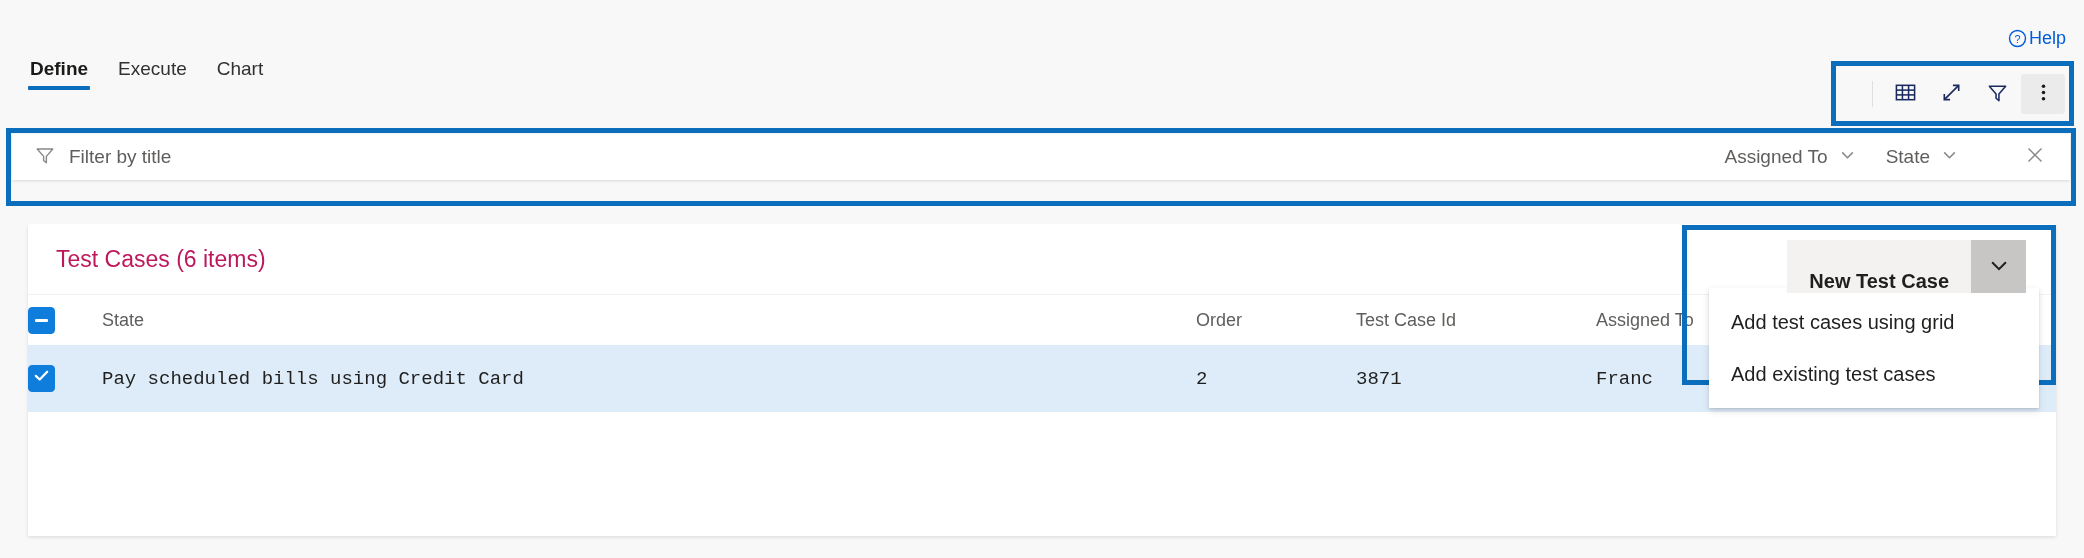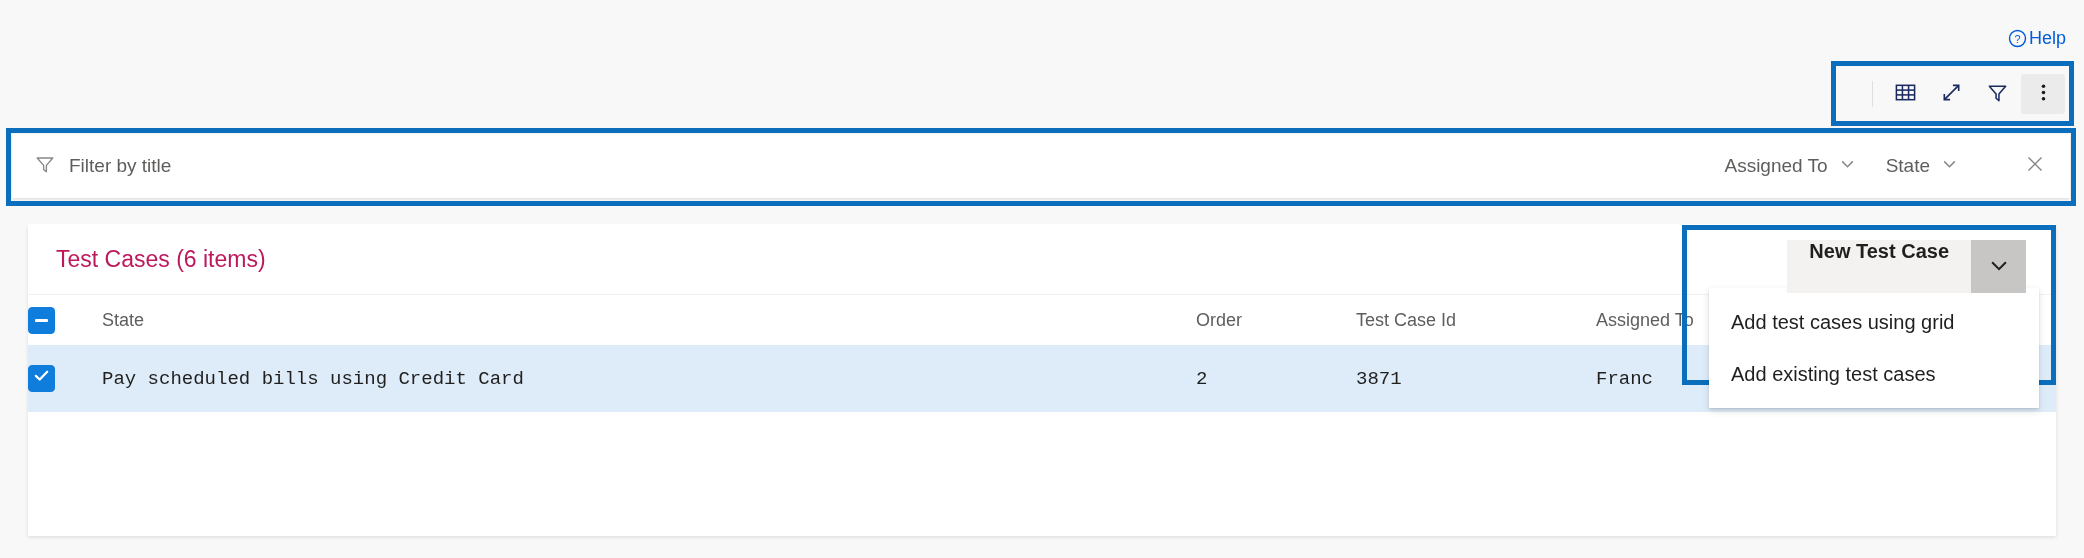--- a/index.html
+++ b/index.html
@@ -135,21 +135,21 @@
     right: 8px;
     height: 78px;
     border: 5px solid #0a6ebd;
     box-sizing: border-box;
   }
   .filter-bar {
     position: absolute;
     top: 134px;
     left: 12px;
     right: 14px;
-    height: 64px;
+    height: 46px;
     background: #ffffff;
     box-shadow: 0 1px 3px rgba(0,0,0,0.13);
     display: flex;
     padding: 0 20px 0 22px;
     box-sizing: border-box;
   }
   .filter-input-wrap {
     display: flex;
     align-items: center;
     gap: 13px;
@@ -287,21 +287,21 @@
     top: 240px;
     right: 58px;
     display: flex;
     height: 53px;
     z-index: 32;
     box-shadow: 0 0.3px 0.9px rgba(0,0,0,0.08);
   }
   .split-main {
     background: #f3f2f1;
     display: flex;
-    align-items: flex-start;
+    align-items: flex-end;
     padding: 0 22px;
     font-size: 20px;
     font-weight: bold;
     color: #201f1e;
     cursor: pointer;
     white-space: nowrap;
   }
   .split-caret {
     background: #c8c6c4;
     width: 55px;
@@ -339,20 +339,31 @@
   <a class="help-link">
     <span class="help-icon">
       <svg width="19" height="19" viewBox="0 0 20 20">
         <circle cx="10" cy="10" r="8.4" fill="none" stroke="#015cda" stroke-width="1.5"></circle>
         <text x="10" y="14.4" font-size="11.5" font-family="Liberation Sans, sans-serif" fill="#015cda" text-anchor="middle">?</text>
       </svg>
     </span>
     <span>Help</span>
   </a>
 
+  <div class="tabs">
+    <div class="tab active">
+      <span>Define</span>
+    </div>
+    <div class="tab">
+      <span>Execute</span>
+    </div>
+    <div class="tab">
+      <span>Chart</span>
+    </div>
+  </div>
 </div>
 
 <div class="toolbar">
   <div class="toolbar-sep"></div>
 
   <button class="tb-btn">
     <span>
       <svg width="23" height="23" viewBox="0 0 24 24">
         <rect x="2.5" y="4.5" width="19" height="15" fill="none" stroke="#1b2a5e" stroke-width="1.6"></rect>
         <line x1="2.5" y1="9.5" x2="21.5" y2="9.5" stroke="#1b2a5e" stroke-width="1.6"></line>

